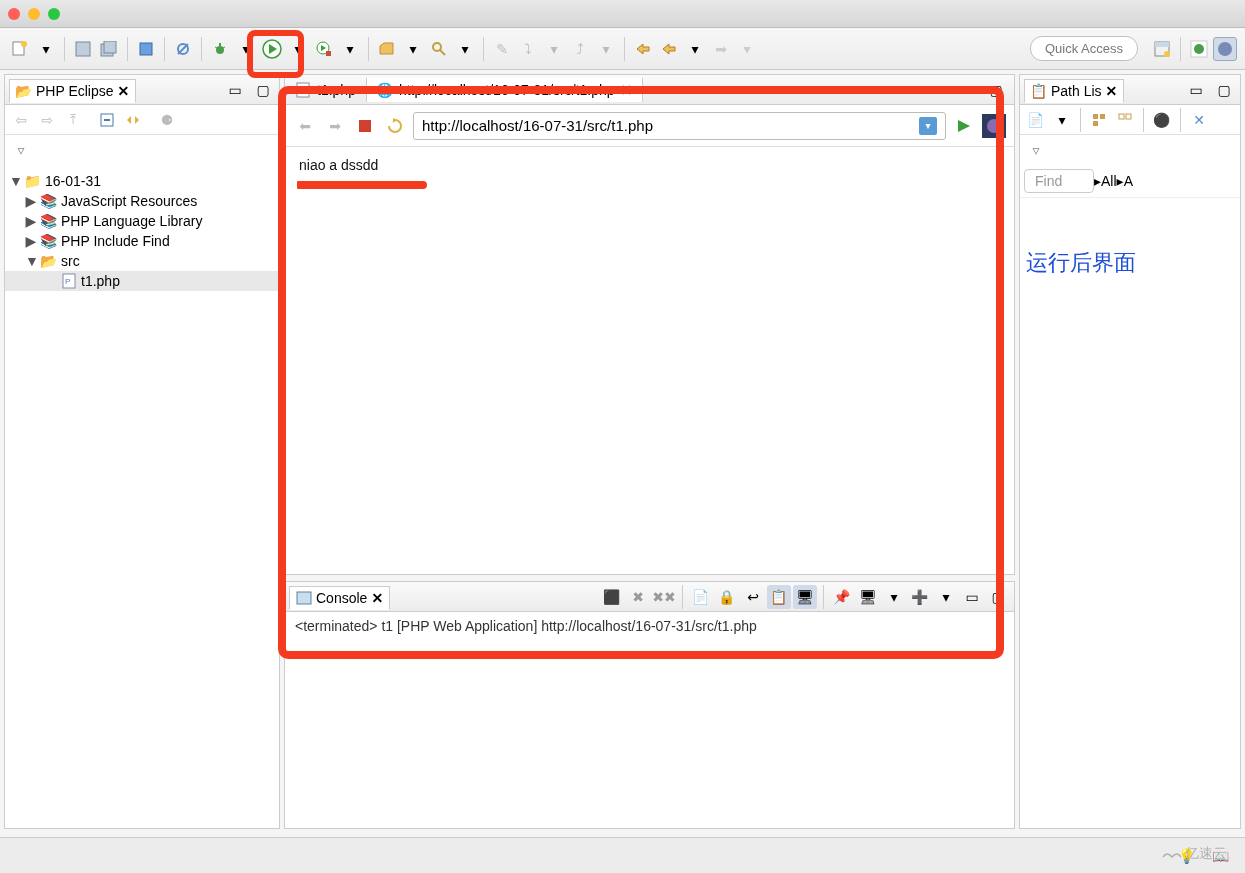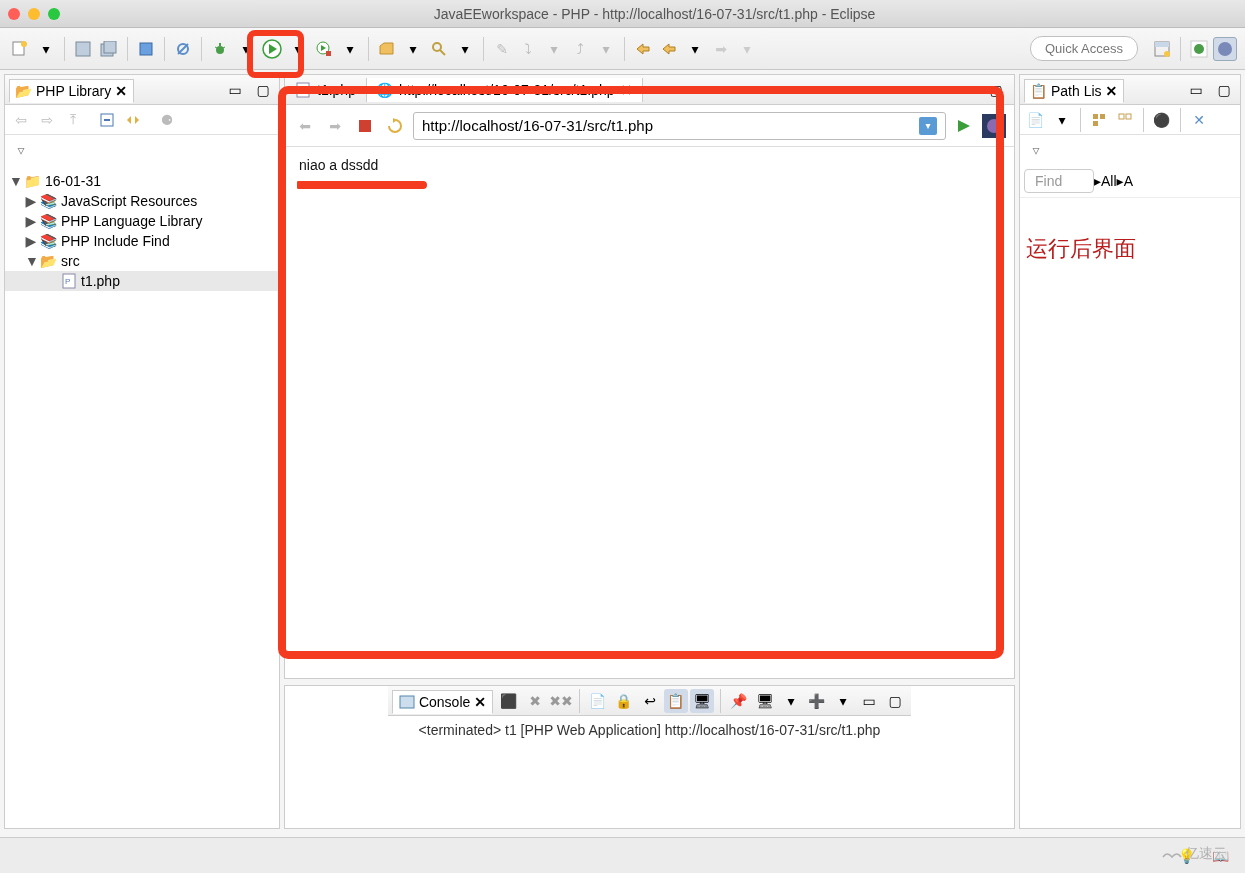--- a/index.html
+++ b/index.html
@@ -33,40 +33,39 @@
 .edtools{margin-left:auto;display:flex;gap:4px;padding:0 6px;}
 .browser{flex:1;background:#fff;border:1px solid #ccc;display:flex;flex-direction:column;}
 .bbar{height:42px;display:flex;align-items:center;padding:0 8px;gap:6px;border-bottom:1px solid #ddd;}
 .url{flex:1;border:1px solid #bbb;border-radius:3px;padding:4px 8px;font-size:15px;display:flex;align-items:center;}
 .url .drop{margin-left:auto;background:#5b9bd5;color:#fff;width:18px;height:18px;display:flex;align-items:center;justify-content:center;font-size:10px;border-radius:2px;}
 .bcontent{flex:1;padding:10px 14px;font-family:Georgia,serif;font-size:14px;color:#111;position:relative;}
 .underline{position:absolute;left:12px;top:34px;width:130px;height:8px;background:#f43a1f;border-radius:2px 6px 6px 2px;}
 .right{width:222px;margin:4px 4px 4px 2px;display:flex;flex-direction:column;}
 .taskbar{display:flex;align-items:center;padding:4px;font-size:14px;border-bottom:1px solid #eee;}
 .find{border:1px solid #ccc;border-radius:4px;padding:3px 10px;font-size:14px;color:#999;width:70px;}
-.annot{color:#b91c1c;font-size:22px;margin-top:36px;padding-left:6px;}
-.bottom{height:144px;margin:0 4px 4px;background:#fff;border:1px solid #ccc;display:flex;flex-direction:column;align-items:center;}
+.annot{color:#1d4ed8;font-size:22px;margin-top:50px;padding-left:6px;}
+.bottom{height:248px;margin:0 4px 4px;background:#fff;border:1px solid #ccc;display:flex;flex-direction:column;}
 .console-txt{padding:6px 10px;font-size:14px;color:#333;}
 .statusbar{position:absolute;bottom:0;left:0;right:0;height:36px;background:#ececec;border-top:1px solid #ccc;display:flex;align-items:center;justify-content:flex-end;padding:0 12px;gap:10px;}
 .run-marker{position:absolute;left:247px;top:30px;width:57px;height:48px;border:6px solid #f43a1f;border-radius:8px;pointer-events:none;z-index:50;}
 .big-marker{position:absolute;left:278px;top:86px;width:726px;height:573px;border:8px solid #f43a1f;border-radius:10px;pointer-events:none;z-index:40;}
 .ic{display:inline-flex;width:16px;height:16px;align-items:center;justify-content:center;}
 .watermark{position:absolute;right:18px;bottom:10px;color:#b0b0b0;font-size:14px;display:flex;align-items:center;gap:2px;}
 svg{display:block;}
 </style>
 </head>
 <body>
 
 <div class="titlebar">
   <div class="traffic">
     <div class="tl r"></div>
     <div class="tl y"></div>
     <div class="tl g"></div>
   </div>
-  <div class="title">JavaEEworkspace - PHP - http://localhost/16-07-31/src/t1.php - Eclipse</div>
 </div>
 
 <div class="toolbar">
   <div class="tbtn">
       <svg width="18" height="18">
         <rect x="2" y="2" width="11" height="13" fill="#fff" stroke="#888"></rect>
         <circle cx="13" cy="4" r="3" fill="#f6c644"></circle>
       </svg>
     </div>
   <div class="tbtn">▾</div>
@@ -177,21 +176,21 @@
       </svg>
     </div>
 </div>
 
 <div class="main">
 
   <div class="panel explorer">
     <div class="panel-tabs">
       <div class="ptab active">
         <span class="ic">📂</span>
-        <span>PHP Library</span>
+        <span>PHP Eclipse</span>
         <span style="font-weight:bold;">✕</span>
       </div>
       <div style="margin-left:auto;display:flex;gap:4px;">
         <span class="tbtn">▭</span>
         <span class="tbtn">▢</span>
       </div>
     </div>
     <div class="panel-tools">
       <span class="tbtn" style="color:#bbb;">⇦</span>
       <span class="tbtn" style="color:#bbb;">⇨</span>

